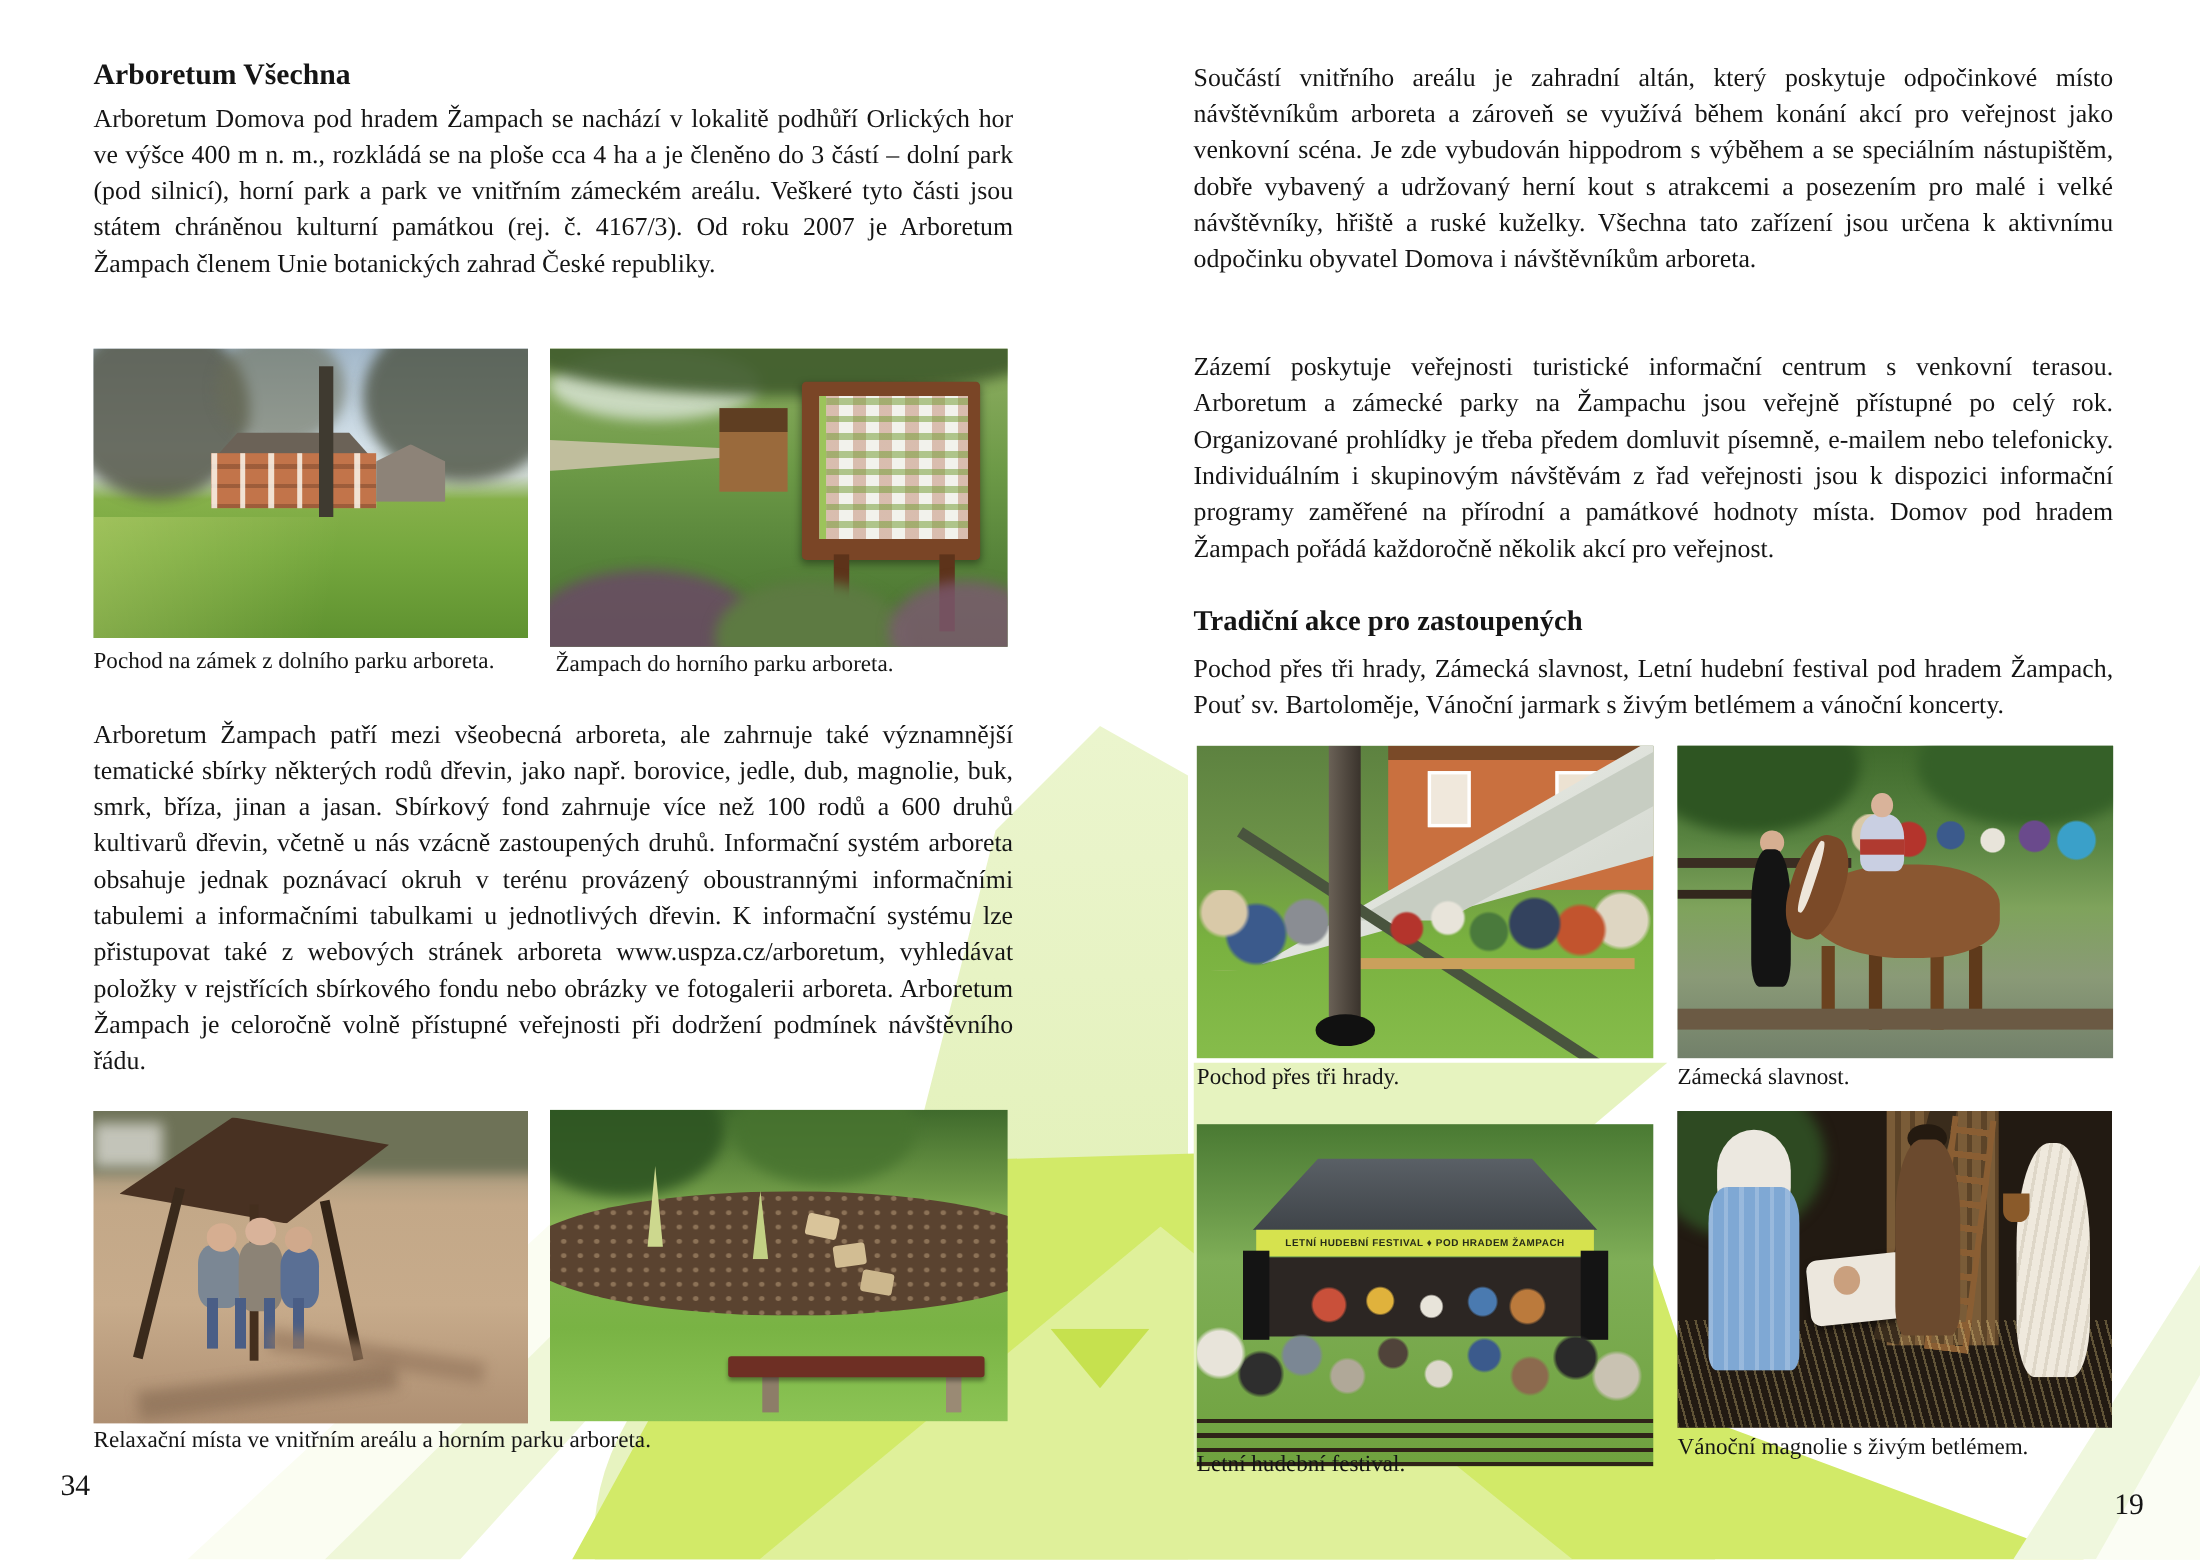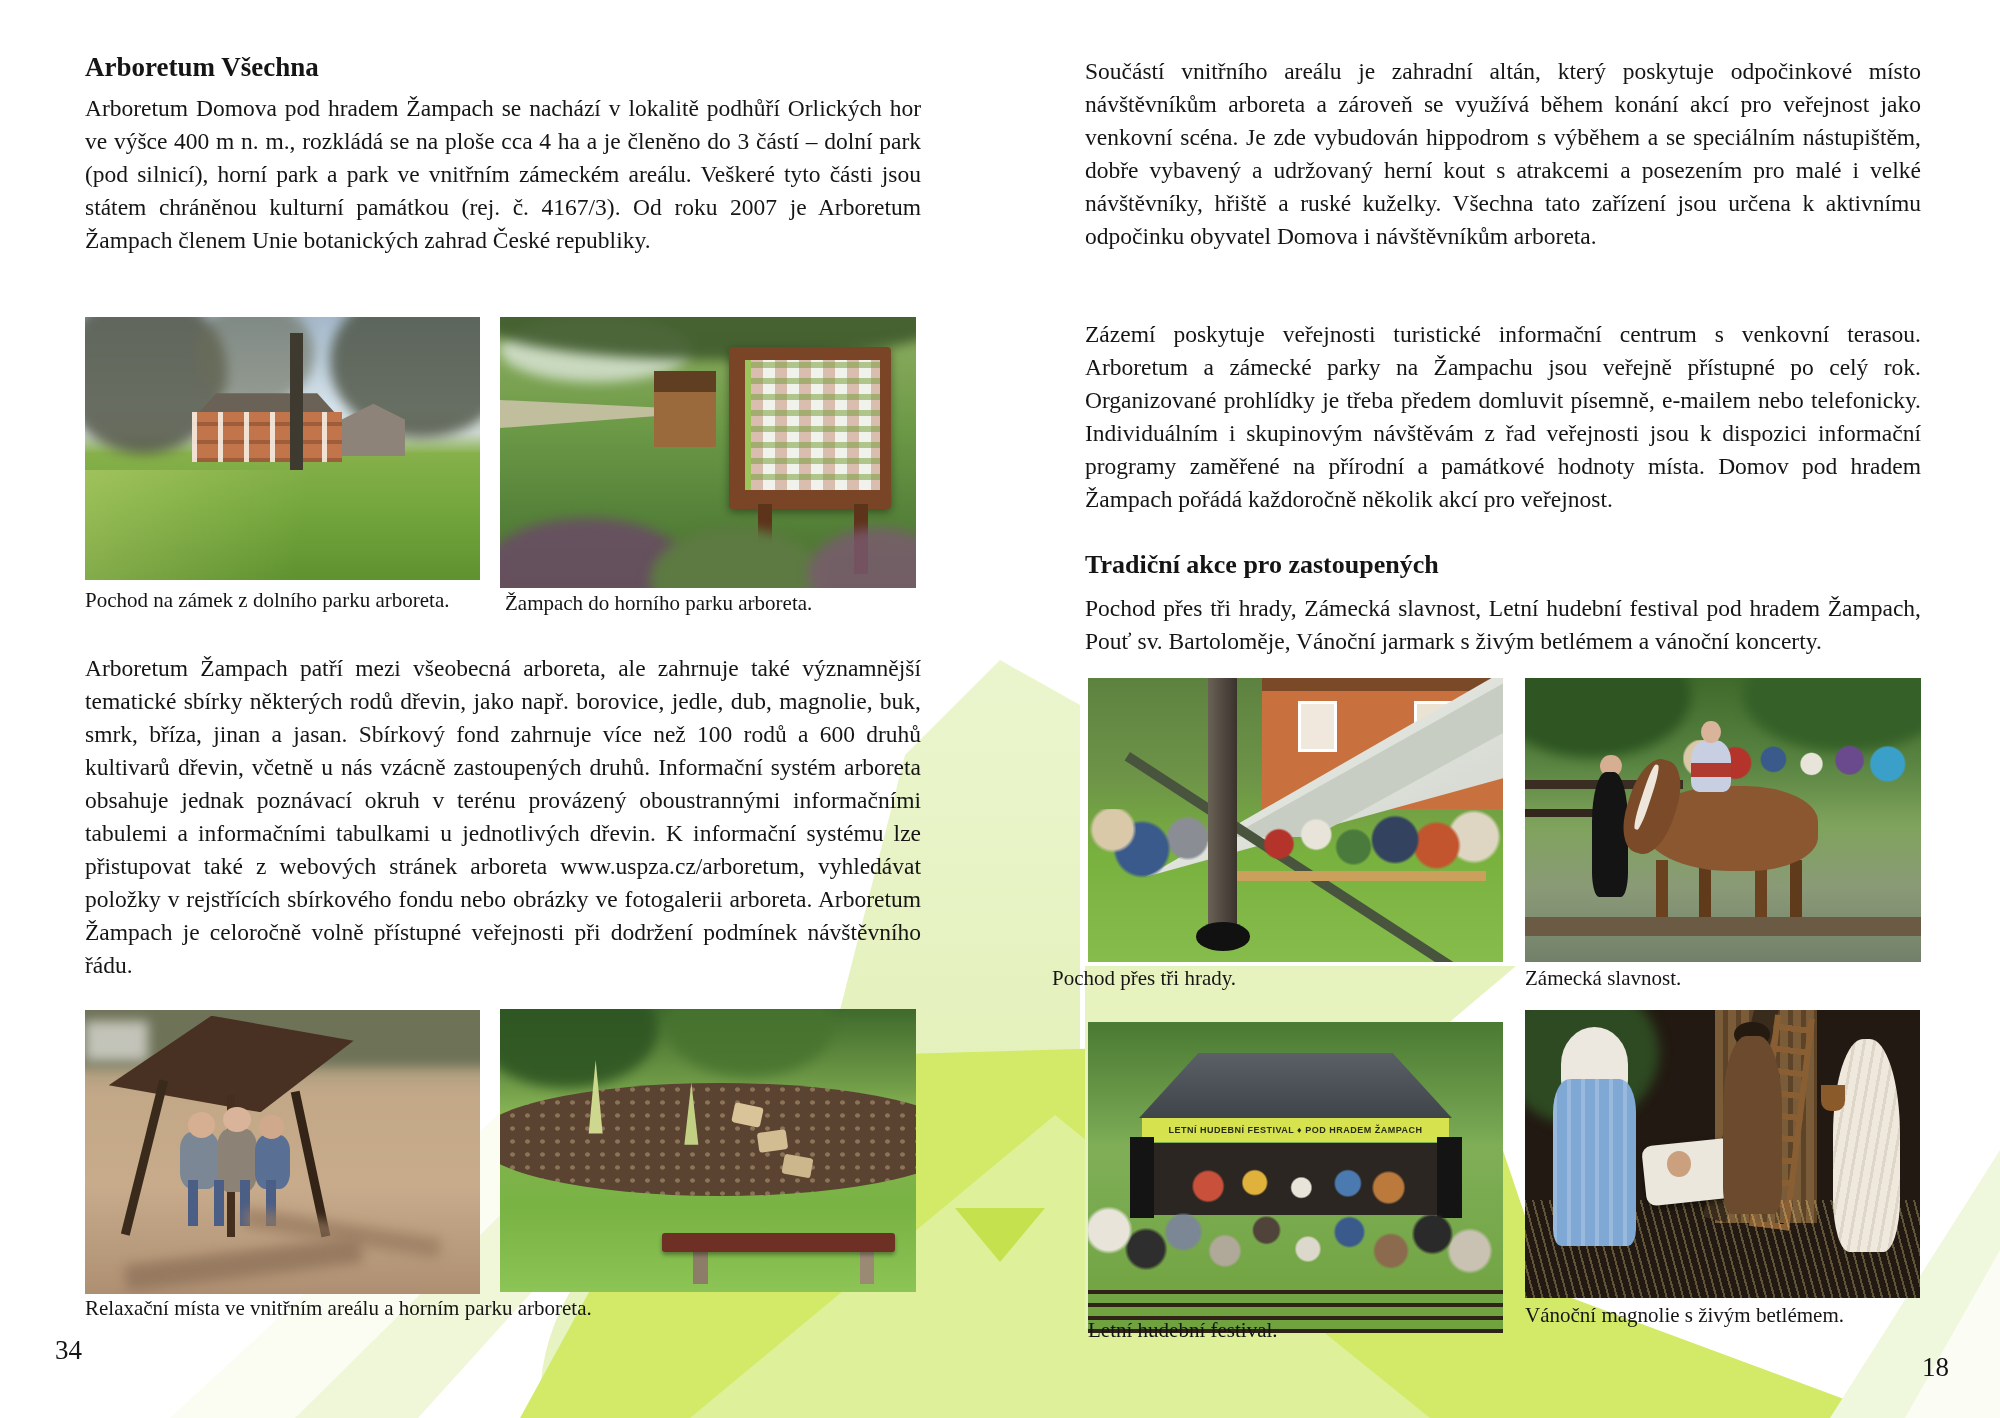--- a/index.html
+++ b/index.html
@@ -290,21 +290,21 @@
     <div class="abs p6-leg4"></div>
     <div class="abs p6-body"></div>
     <div class="abs p6-neck"></div>
     <div class="abs p6-blaze"></div>
     <div class="abs p6-kid"></div>
     <div class="abs p6-kidhead"></div>
     <div class="abs p6-kidred"></div>
     <div class="abs p6-rail"></div>
   </div>
 
-  <div class="cap" style="left:1052px;top:966px;">Pochod přes tři hrady.</div>
+  <div class="cap" style="left:1088px;top:966px;">Pochod přes tři hrady.</div>
   <div class="cap" style="left:1525px;top:966px;">Zámecká slavnost.</div>
 
   <div id="p7" class="photo" style="left:1088px;top:1002px;width:415px;height:311px;">
     <div class="abs p7-roof"></div>
     <div class="abs p7-banner">LETNÍ HUDEBNÍ FESTIVAL ♦ POD HRADEM ŽAMPACH</div>
     <div class="abs p7-stage"></div>
     <div class="abs p7-sp1"></div>
     <div class="abs p7-sp2"></div>
     <div class="abs p7-crowd"></div>
     <div class="abs p7-bench"></div>
@@ -321,15 +321,15 @@
     <div class="abs p8-crib"></div>
     <div class="abs p8-baby"></div>
     <div class="abs p8-jhat"></div>
     <div class="abs p8-joseph"></div>
     <div class="abs p8-angel"></div>
     <div class="abs p8-basket"></div>
   </div>
 
   <div class="cap" style="left:1088px;top:1318px;">Letní hudební festival.</div>
   <div class="cap" style="left:1525px;top:1303px;">Vánoční magnolie s živým betlémem.</div>
-  <div class="pagenum" style="left:1922px;top:1352px;">18</div>
+  <div class="pagenum" style="left:1922px;top:1352px;">19</div>
 
 </div>
 
 </body></html>

